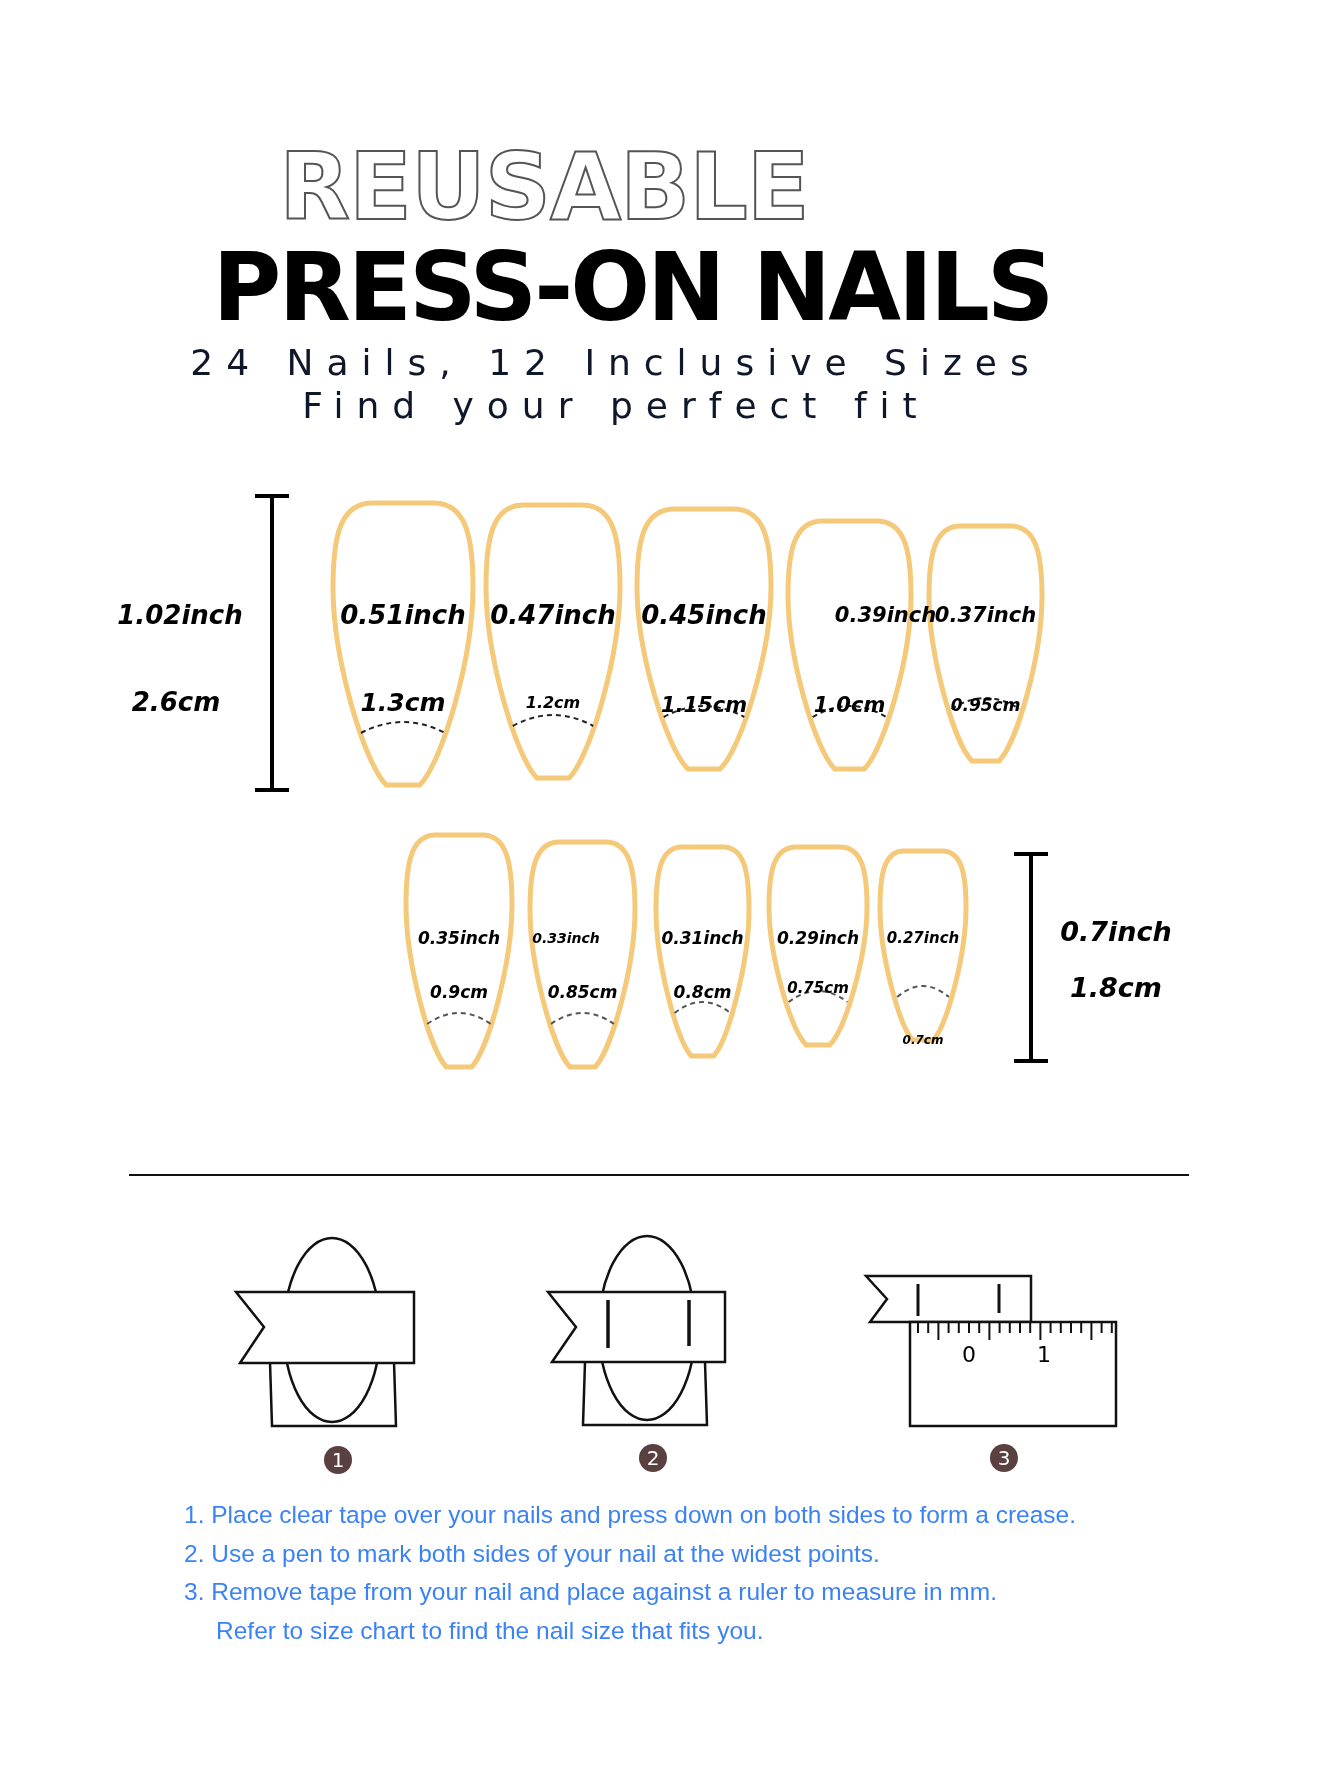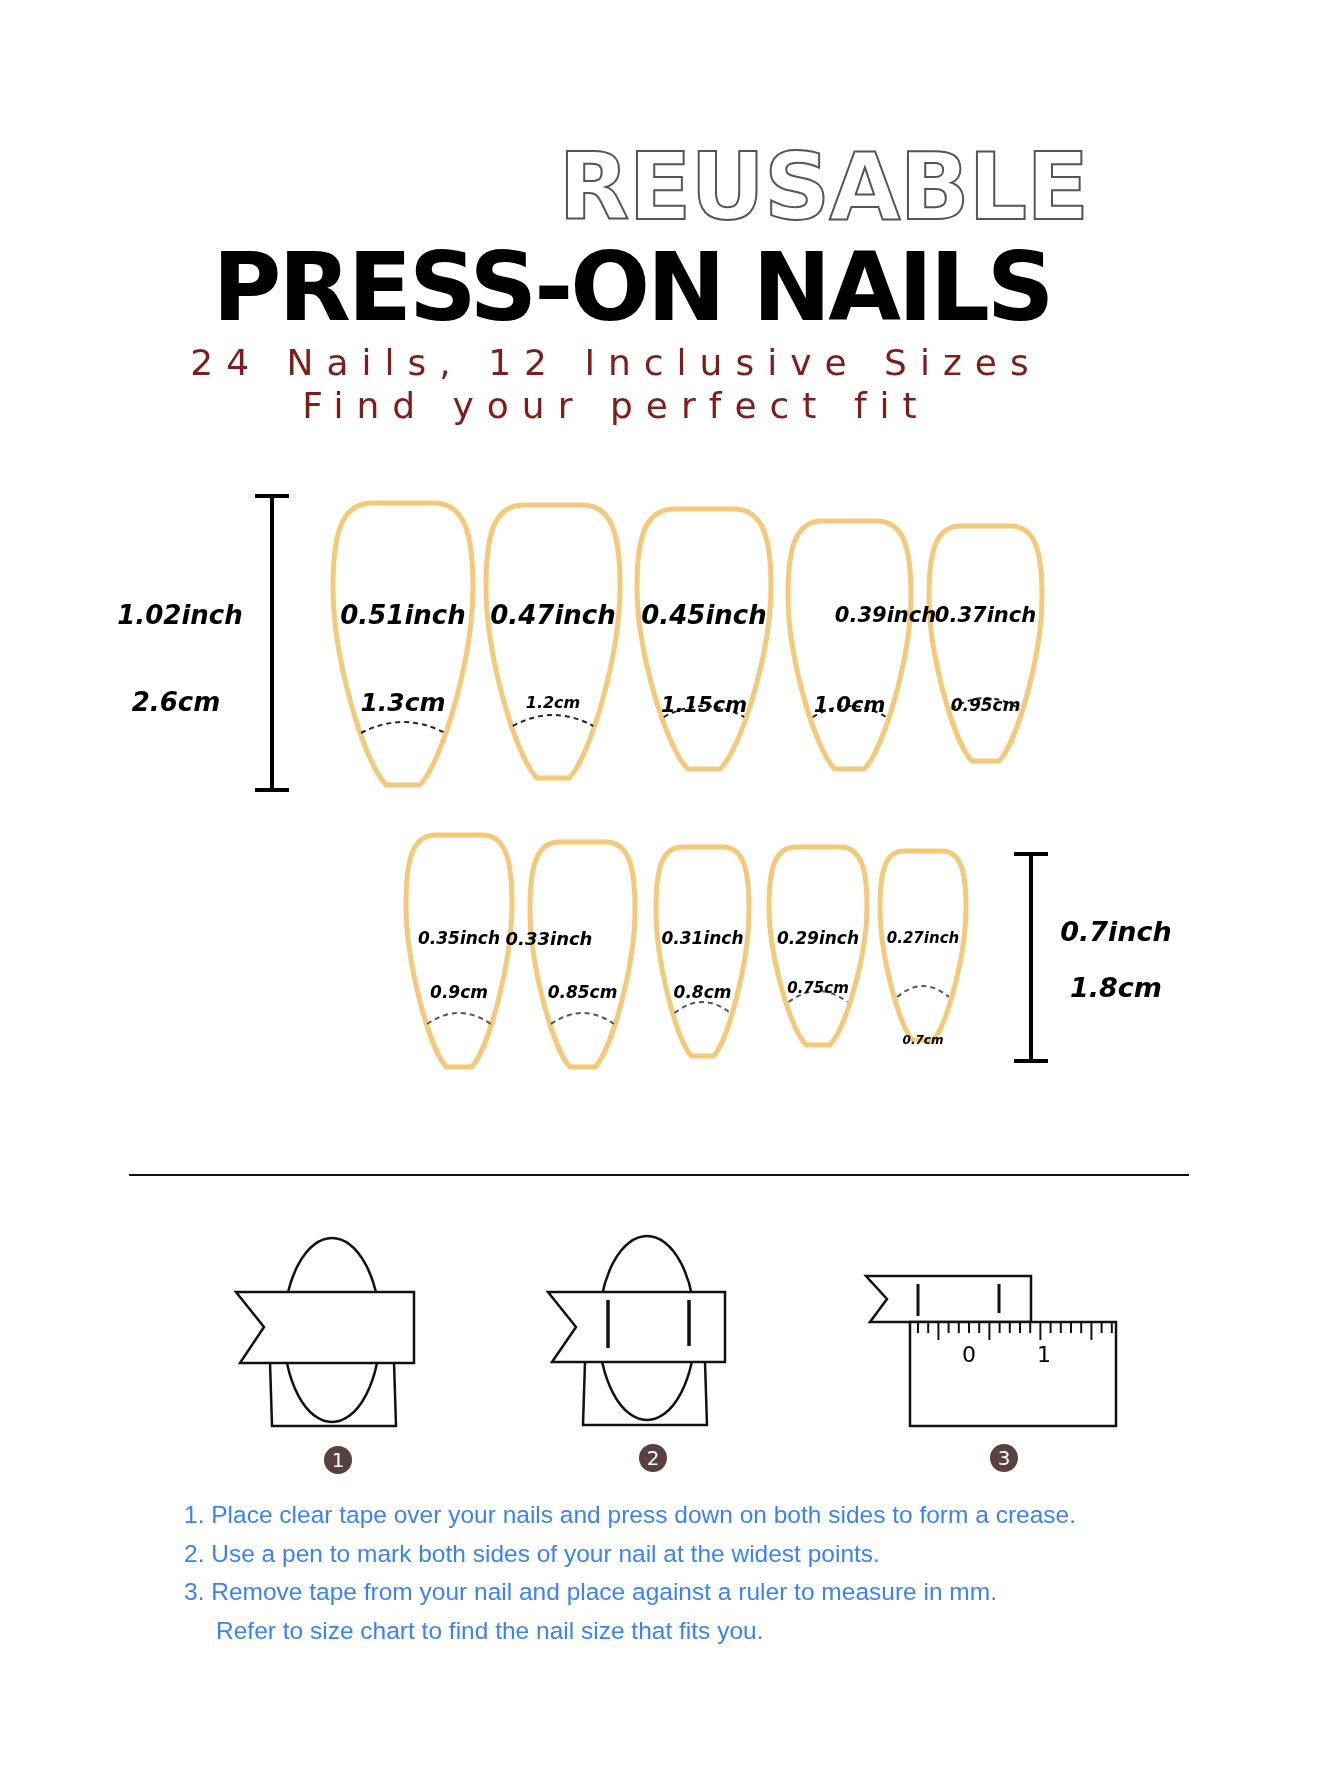--- a/index.html
+++ b/index.html
@@ -1,20 +1,20 @@
 <!DOCTYPE html>
 <html><head>
 <meta charset="utf-8">
 <style>
   html,body{margin:0;padding:0;background:#ffffff;}
   body{width:1340px;height:1785px;position:relative;overflow:hidden;font-family:"Liberation Sans","DejaVu Sans",sans-serif;color:#000;}
   .abs{position:absolute;}
-  .title-outline{left:0;width:1088px;top:140px;text-align:right;font-family:"DejaVu Sans",sans-serif;font-weight:bold;font-size:92px;line-height:96px;color:#fff;-webkit-text-stroke:2px #555;letter-spacing:-1px;}
+  .title-outline{left:0;width:1088px;top:140px;text-align:center;font-family:"DejaVu Sans",sans-serif;font-weight:bold;font-size:92px;line-height:96px;color:#fff;-webkit-text-stroke:2px #555;letter-spacing:-1px;}
   .title-main{left:0;width:1264px;top:238px;text-align:center;font-family:"DejaVu Sans",sans-serif;font-weight:bold;font-size:94px;line-height:100px;color:#000;letter-spacing:-3px;}
-  .subtitle{left:0;width:1232px;text-align:center;font-family:"DejaVu Sans",sans-serif;font-weight:normal;font-size:36px;letter-spacing:13px;color:#7f1d1d;}
+  .subtitle{left:0;width:1232px;text-align:center;font-family:"DejaVu Sans",sans-serif;font-weight:normal;font-size:36px;letter-spacing:13px;color:#0f172a;}
   .sub1{top:342px;}
   .sub2{top:385px;}
   svg.layer{position:absolute;left:0;top:0;}
   .lbl{position:absolute;transform:translate(-50%,-50%);font-family:"DejaVu Sans",sans-serif;font-weight:bold;font-style:italic;white-space:nowrap;color:#000;}
   .steps{position:absolute;left:184px;top:1496px;font-family:"Liberation Sans",sans-serif;font-size:24.5px;color:#3b82f6;line-height:38.5px;}
   .steps div{white-space:nowrap;}
   .steps .indent{padding-left:32px;}
   .badge{position:absolute;width:28px;height:28px;border-radius:50%;background:#5a4040;color:#fff;font-family:"DejaVu Sans",sans-serif;font-size:20px;line-height:28px;text-align:center;transform:translate(-50%,-50%);}
   .divider{position:absolute;left:129px;top:1174px;width:1060px;height:2px;background:#111;}
 </style>
@@ -125,21 +125,21 @@
     <div class="lbl" style="left: 553px; top: 615px; font-size: 26px;">0.47inch</div>
     <div class="lbl" style="left: 553px; top: 702px; font-size: 16px;">1.2cm</div>
     <div class="lbl" style="left: 704px; top: 615px; font-size: 26px;">0.45inch</div>
     <div class="lbl" style="left: 704px; top: 705px; font-size: 21px;">1.15cm</div>
     <div class="lbl" style="left: 849.5px; top: 615px; font-size: 21px; margin-left: 36px;">0.39inch</div>
     <div class="lbl" style="left: 849.5px; top: 705px; font-size: 21px;">1.0cm</div>
     <div class="lbl" style="left: 985.5px; top: 615px; font-size: 21px;">0.37inch</div>
     <div class="lbl" style="left: 985.5px; top: 705px; font-size: 17px;">0.95cm</div>
     <div class="lbl" style="left: 459px; top: 938px; font-size: 17px;">0.35inch</div>
     <div class="lbl" style="left: 459px; top: 992px; font-size: 17px;">0.9cm</div>
-    <div class="lbl" style="left: 549px; top: 938px; font-size: 18px;">0.33inch</div>
+    <div class="lbl" style="left: 566px; top: 938px; font-size: 14px;">0.33inch</div>
     <div class="lbl" style="left: 582.5px; top: 992px; font-size: 17px;">0.85cm</div>
     <div class="lbl" style="left: 702.5px; top: 938px; font-size: 17px;">0.31inch</div>
     <div class="lbl" style="left: 702.5px; top: 992px; font-size: 17px;">0.8cm</div>
     <div class="lbl" style="left: 818px; top: 938px; font-size: 17px;">0.29inch</div>
     <div class="lbl" style="left: 818px; top: 988px; font-size: 15px;">0.75cm</div>
     <div class="lbl" style="left: 923px; top: 938px; font-size: 15px;">0.27inch</div>
     <div class="lbl" style="left: 923px; top: 1040px; font-size: 12px;">0.7cm</div>
   </div>
 
 <div class="lbl" style="left:180px;top:615px;font-size:26px;">1.02inch</div>

